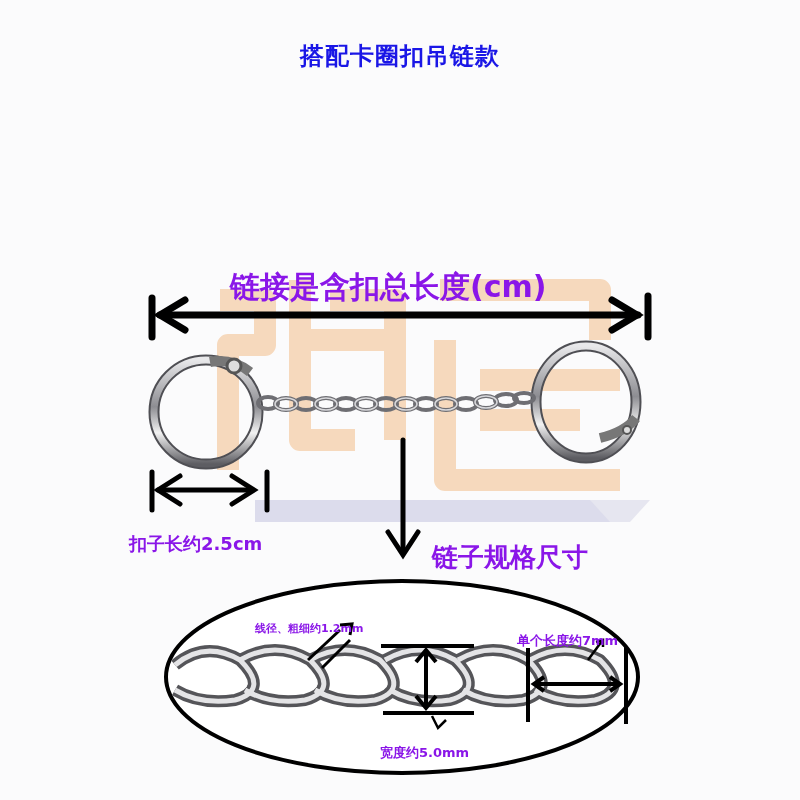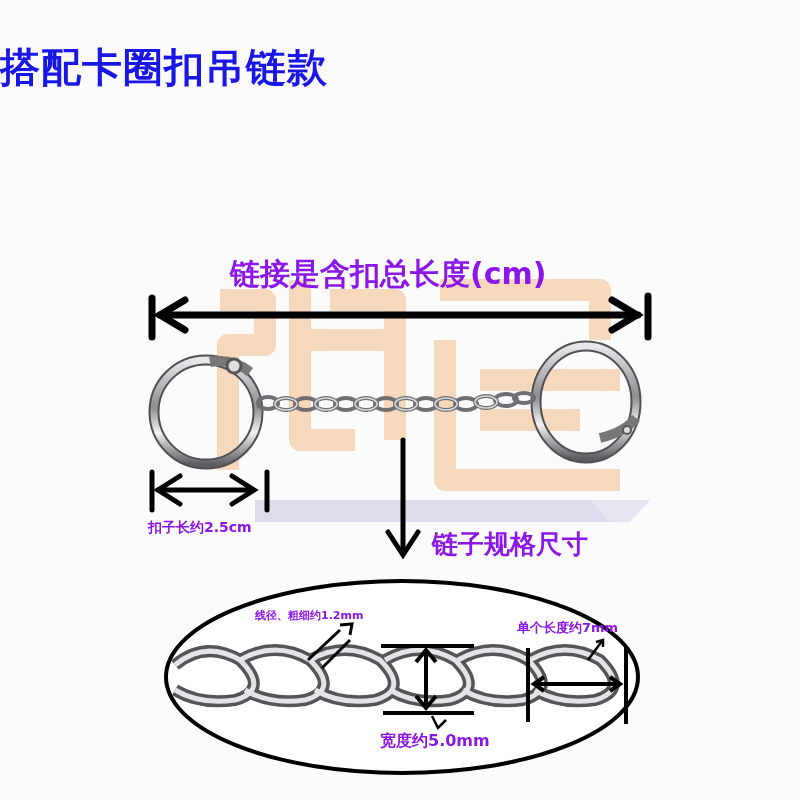--- a/index.html
+++ b/index.html
@@ -3,30 +3,30 @@
   <meta charset="utf-8">
   <style>
     html, body { margin: 0; padding: 0; }
     body {
       width: 800px; height: 800px; position: relative; overflow: hidden;
       background: #fbfbfc;
       font-family: "DejaVu Sans", sans-serif;
     }
     .abs { position: absolute; }
     .title {
-      left: 0; top: 40px; width: 800px; text-align: left;
-      color: #1a16e6; font-weight: bold; font-size: 40px; letter-spacing: 1px;
+      left: 0; top: 40px; width: 800px; text-align: center;
+      color: #1a16e6; font-weight: bold; font-size: 24px; letter-spacing: 1px;
     }
-    .purple { color: #8a16e8; font-weight: bold; }
+    .purple { color: #8a16e8; font-weight: bold; margin-top: 13px; }
     .label-total { left: 230px; top: 254px; font-size: 30px; }
-    .label-buckle { left: 148px; top: 519px; font-size: 14px; }
+    .label-buckle { left: 129px; top: 519px; font-size: 18px; }
     .label-spec { left: 432px; top: 527px; font-size: 26px; }
     .label-wire { left: 255px; top: 608px; font-size: 11px; }
     .label-unit { left: 517px; top: 619px; font-size: 13px; }
-    .label-width { left: 380px; top: 731px; font-size: 16px; }
+    .label-width { left: 380px; top: 731px; font-size: 13px; }
     svg { position: absolute; left: 0; top: 0; }
   </style>
 </head>
 <body>
 
 <svg width="800" height="800" viewBox="0 0 800 800">
   <defs>
     <linearGradient id="metal" x1="0" y1="0" x2="0" y2="1">
       <stop offset="0" stop-color="#e8e8ea"></stop>
       <stop offset="0.45" stop-color="#8d8d92"></stop>

